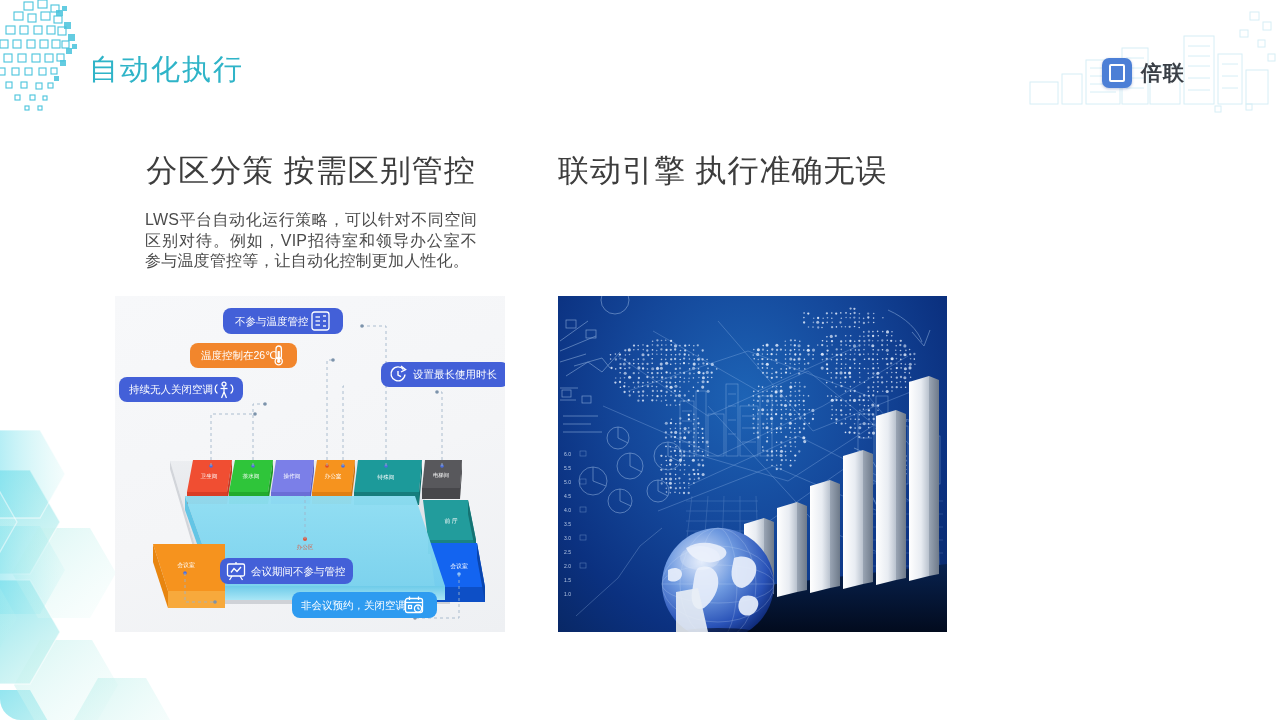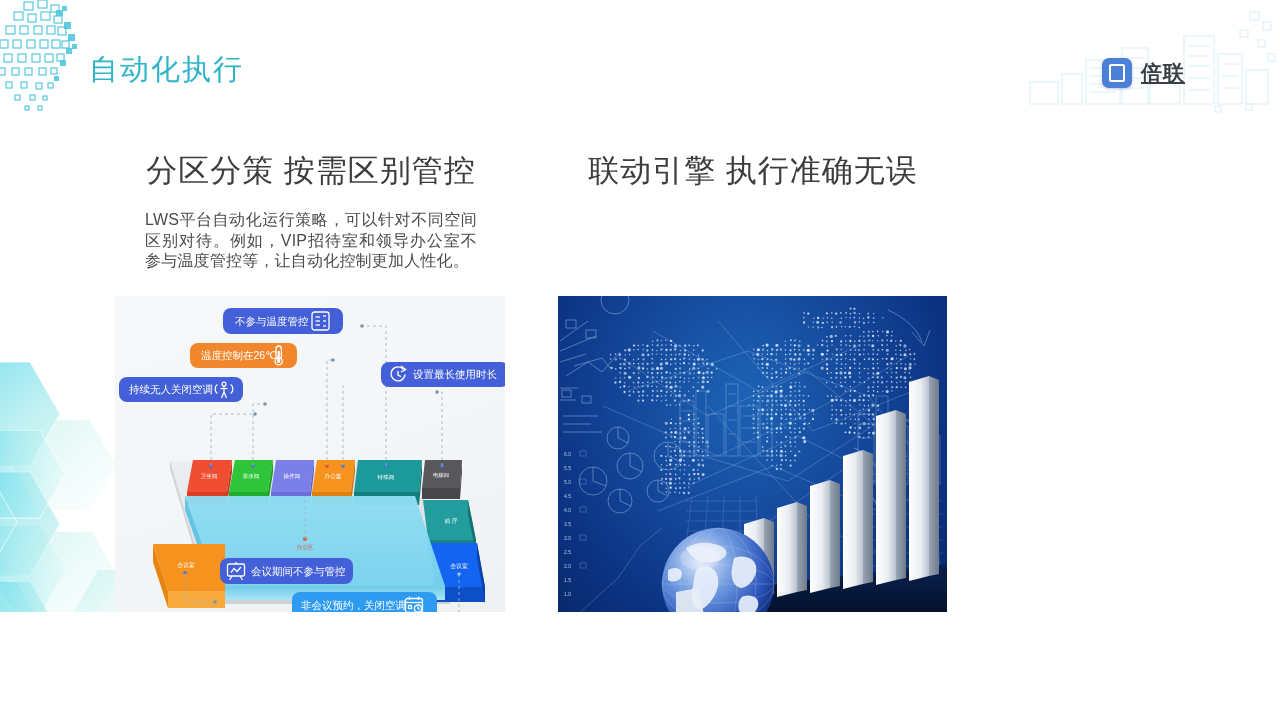--- a/index.html
+++ b/index.html
@@ -2,21 +2,21 @@
 <html lang="zh"><head>
 <meta charset="utf-8">
 <title>自动化执行</title>
 <style>
   html,body{margin:0;padding:0;}
   body{
     width:1280px;height:720px;overflow:hidden;
     font-family:"Liberation Sans","DejaVu Sans",sans-serif;
     background:#ffffff;position:relative;
   }
-  .slide{position:absolute;inset:0;width:1280px;height:612px;overflow:hidden;background:#fff;}
+  .slide{position:absolute;inset:0;width:1280px;height:720px;overflow:hidden;background:#fff;border-radius:21px;}
 
   
   .deco{position:absolute;pointer-events:none;}
   #deco-topleft{left:-6px;top:-4px;width:110px;height:120px;opacity:.95;}
   #deco-topright{right:0;top:0;width:280px;height:120px;opacity:.85;}
   #deco-bottomleft{left:-70px;bottom:-70px;width:330px;height:340px;}
   #deco-leftedge{left:-40px;top:430px;width:190px;height:300px;}
 
   
   .header{position:absolute;left:0;top:0;width:1280px;height:118px;}
@@ -26,33 +26,33 @@
     font-family:"Liberation Sans","DejaVu Sans",sans-serif;
     white-space:nowrap;
   }
   .brand{position:absolute;right:95px;top:58px;display:flex;align-items:center;gap:9px;}
   .brand-mark{
     width:30px;height:30px;border-radius:7px;background:#4C7FD6;
     display:flex;align-items:center;justify-content:center;
     box-shadow:0 1px 3px rgba(60,90,160,.35);
   }
   .brand-mark i{display:block;width:12px;height:14px;border:2.4px solid #fff;border-radius:2px;}
-  .brand-name{font-size:21px;font-weight:bold;color:#3a3f46;letter-spacing:1px;white-space:nowrap;text-decoration:underline;}
+  .brand-name{font-size:21px;font-weight:bold;color:#3a3f46;letter-spacing:1px;white-space:nowrap;}
 
   
   .col{position:absolute;top:150px;}
   .col-left{left:115px;width:392px;}
   .col-right{left:558px;width:390px;}
 
   .col-head{
     font-size:31px;color:#3d3d3d;font-weight:400;letter-spacing:1px;
     white-space:nowrap;text-align:center;
   }
   .col-left .col-head{text-align:center;}
-  .col-right .col-head{text-align:center;}
+  .col-right .col-head{text-align:left;}
   .col-body{
     margin-top:18px;font-size:16px;line-height:20.5px;color:#4b4b4b;
     text-align:justify;letter-spacing:.2px;
   }
   .col-left .col-body{padding:0 30px 0 30px;}
   .col-right .col-body{padding:0 28px 0 28px;}
 
   
   .fig-left{
     position:absolute;left:115px;top:296px;width:390px;height:336px;

